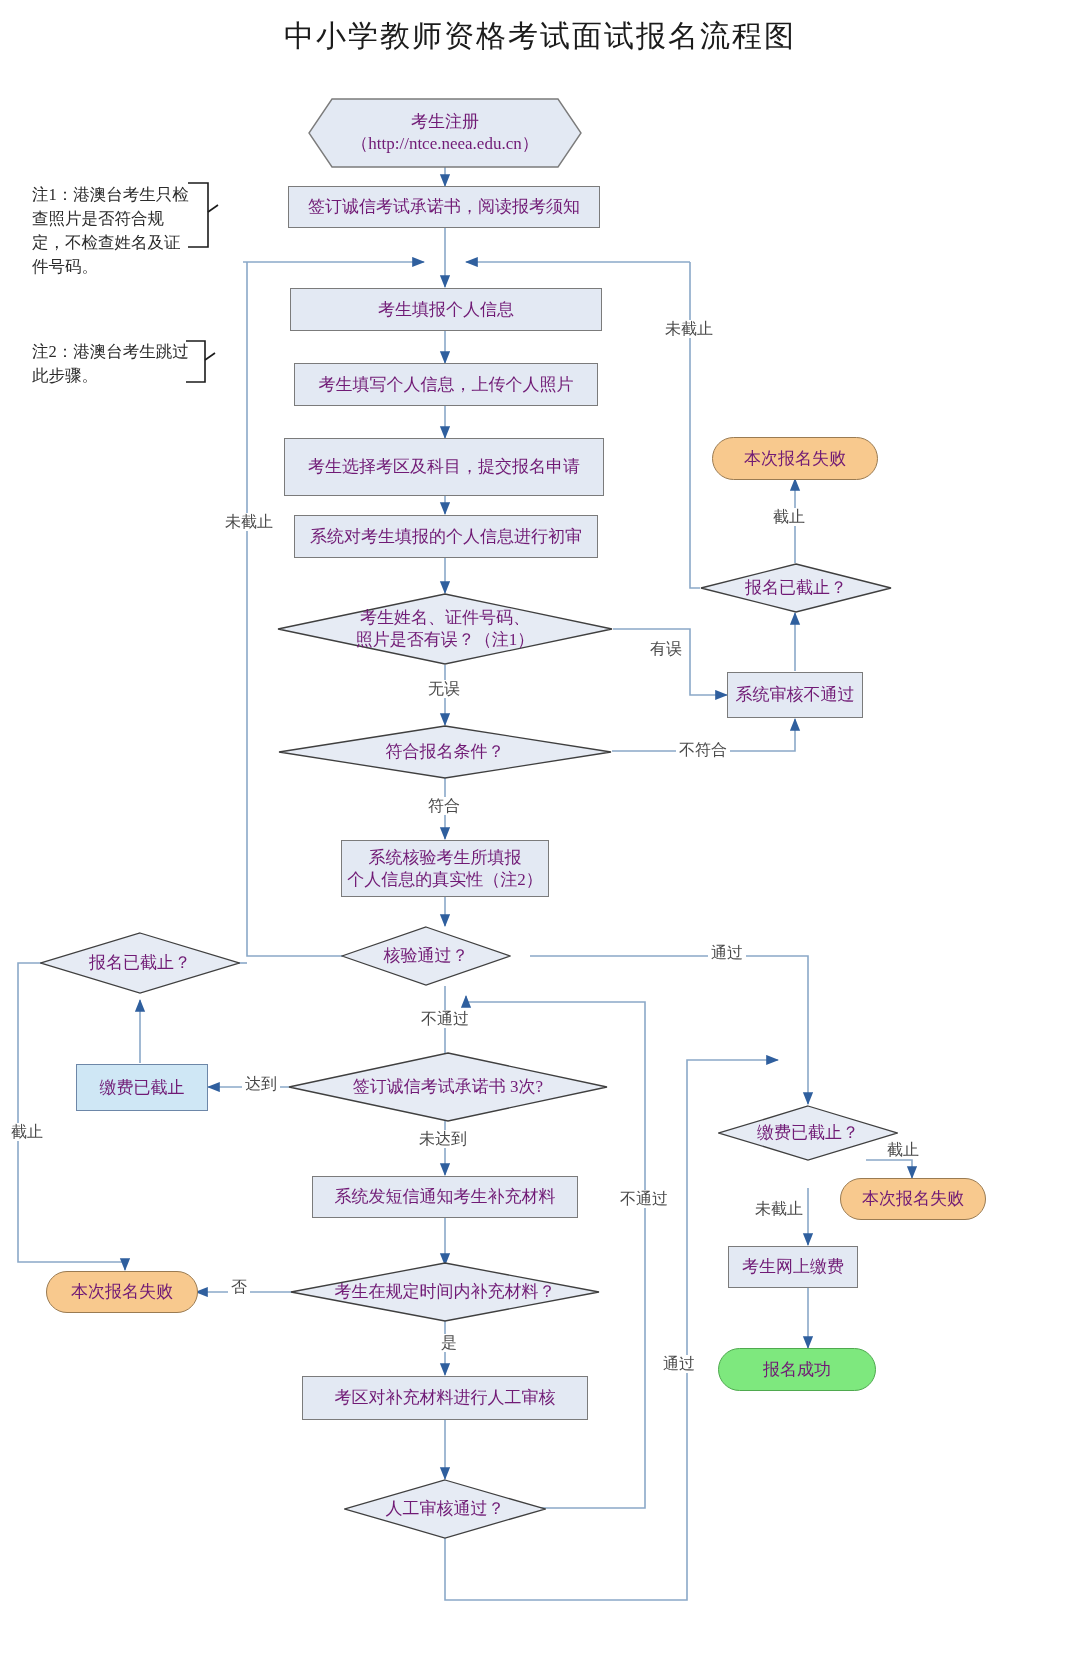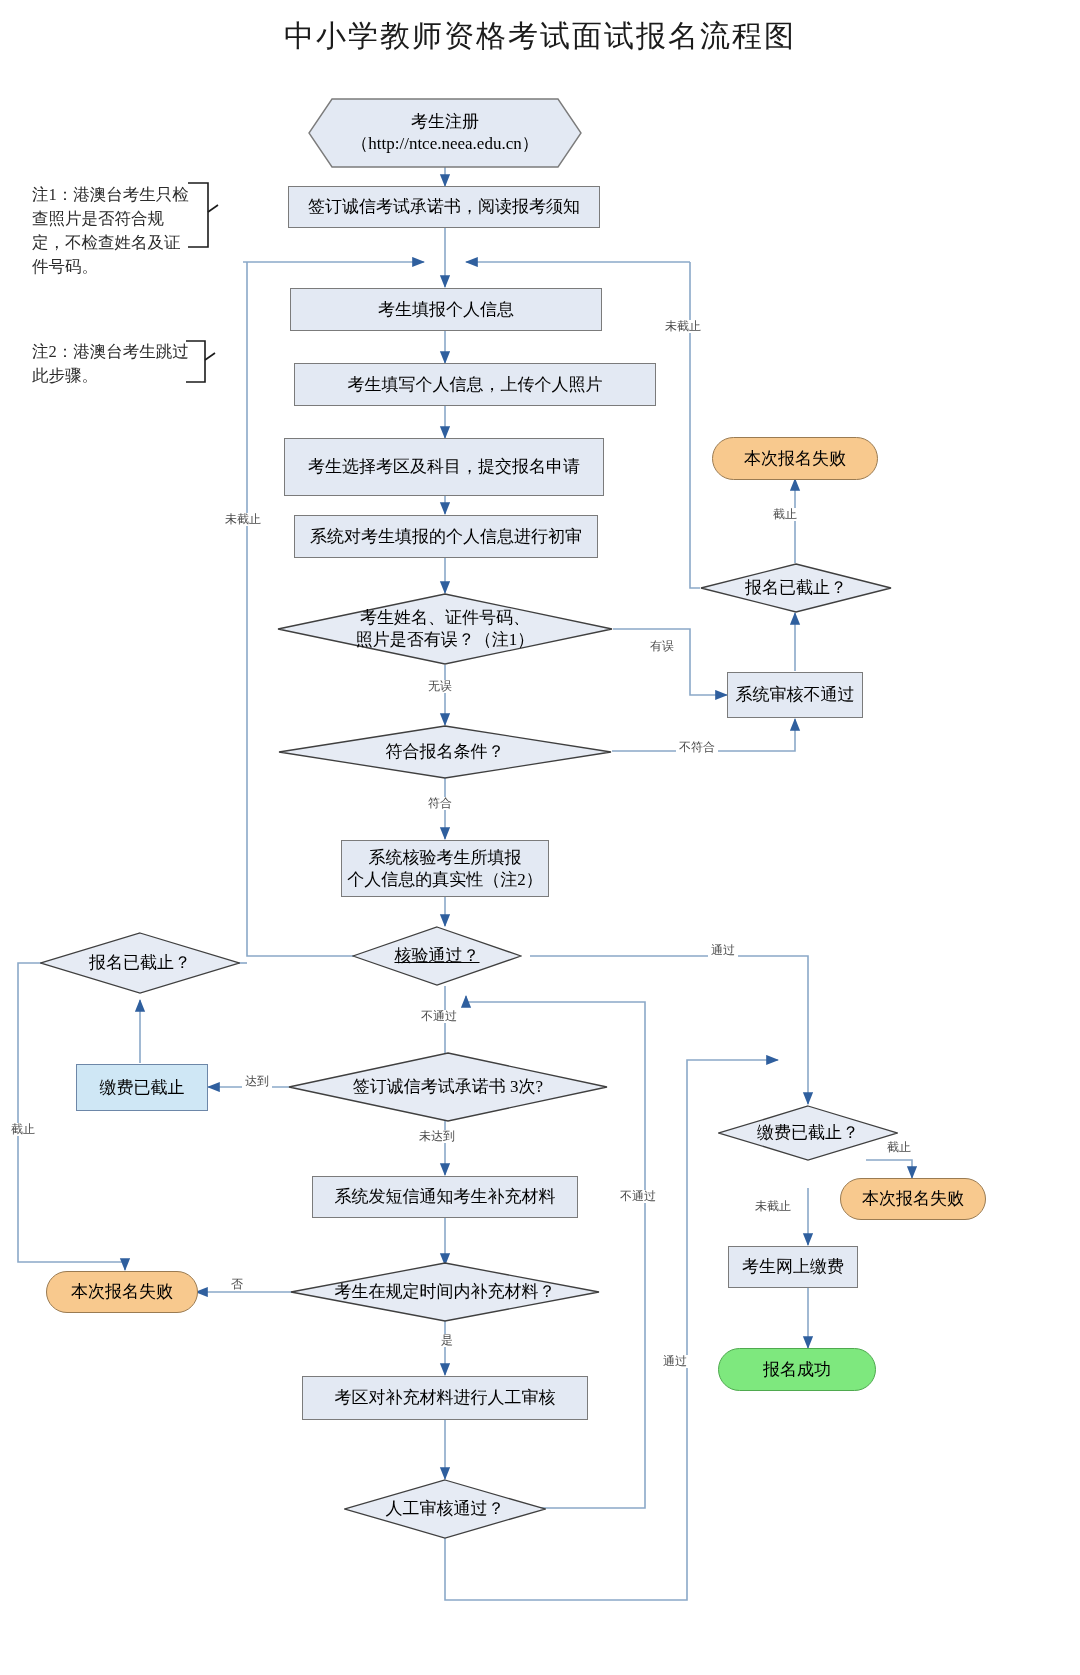--- a/index.html
+++ b/index.html
@@ -15,21 +15,21 @@
   svg.wires{position:absolute;left:0;top:0;width:1080px;height:1675px;pointer-events:none;}
 
   .node{
     position:absolute;
     box-sizing:border-box;
     display:flex;
     align-items:center;
     justify-content:center;
     text-align:center;
     line-height:1.28;
-    color:#000000;
+    color:#701a75;
     white-space:pre-line;
   }
 
   
   .title{
     position:absolute;
     left:0;top:16px;width:1080px;
     text-align:center;
     font-size:30px;
     letter-spacing:2px;
@@ -79,21 +79,21 @@
   .note{
     position:absolute;
     font-size:16.5px;
     line-height:1.45;
     color:#2b2b2b;
     white-space:pre-line;
     text-align:left;
   }
   .edgelabel{
     position:absolute;
-    font-size:12px;
+    font-size:16px;
     color:#4a4a4a;
     background:#ffffff;
     padding:0 3px;
     white-space:nowrap;
     line-height:1.1;
   }
 </style>
 </head>
 <body>
 
@@ -203,21 +203,21 @@
       <polygon points="24,1 250,1 273,35 250,69 24,69 1,35" fill="#e3e9f3" stroke="#7b7b7b" stroke-width="1.4"></polygon>
     </svg>
     <div class="hlabel">考生注册
 （http://ntce.neea.edu.cn）</div>
   </div>
 
   <div class="node proc" style="left:290px;top:288px;width:312px;height:43px;">考生填报个人信息</div>
 
   <div class="node proc" style="left:288px;top:186px;width:312px;height:42px;">签订诚信考试承诺书，阅读报考须知</div>
 
-  <div class="node proc" style="left:294px;top:363px;width:362px;height:43px;">考生填写个人信息，上传个人照片</div>
+  <div class="node proc" style="left:294px;top:363px;width:304px;height:43px;">考生填写个人信息，上传个人照片</div>
 
   <div class="node proc" style="left:284px;top:438px;width:320px;height:58px;">考生选择考区及科目，提交报名申请</div>
 
   <div class="node proc" style="left:294px;top:515px;width:304px;height:43px;">系统对考生填报的个人信息进行初审</div>
 
   <div class="node diamond" style="left:277px;top:593px;width:336px;height:72px;">
     <svg class="dshape" viewBox="0 0 336 72" preserveAspectRatio="none">
       <polygon points="168,1 335,36 168,71 1,36" fill="#e6ebf4" stroke="#3f3f3f" stroke-width="1.3"></polygon>
     </svg>
     <div class="dlabel">考生姓名、证件号码、
@@ -238,21 +238,21 @@
       <polygon points="96,1 191,25 96,49 1,25" fill="#e6ebf4" stroke="#3f3f3f" stroke-width="1.3"></polygon>
     </svg>
     <div class="dlabel">报名已截止？</div>
   </div>
 
   <div class="node term" style="left:712px;top:437px;width:166px;height:43px;">本次报名失败</div>
 
   <div class="node proc" style="left:341px;top:840px;width:208px;height:57px;">系统核验考生所填报
 个人信息的真实性（注2）</div>
 
-  <div class="node diamond" style="left:352px;top:926px;width:170px;height:60px;text-decoration:underline;">
+  <div class="node diamond" style="left:341px;top:926px;width:170px;height:60px;">
     <svg class="dshape" viewBox="0 0 170 60" preserveAspectRatio="none">
       <polygon points="85,1 169,30 85,59 1,30" fill="#e6ebf4" stroke="#3f3f3f" stroke-width="1.3"></polygon>
     </svg>
     <div class="dlabel">核验通过？</div>
   </div>
 
   <div class="node diamond" style="left:40px;top:932px;width:200px;height:62px;">
     <svg class="dshape" viewBox="0 0 200 62" preserveAspectRatio="none">
       <polygon points="100,1 199,31 100,61 1,31" fill="#e6ebf4" stroke="#3f3f3f" stroke-width="1.3"></polygon>
     </svg>

